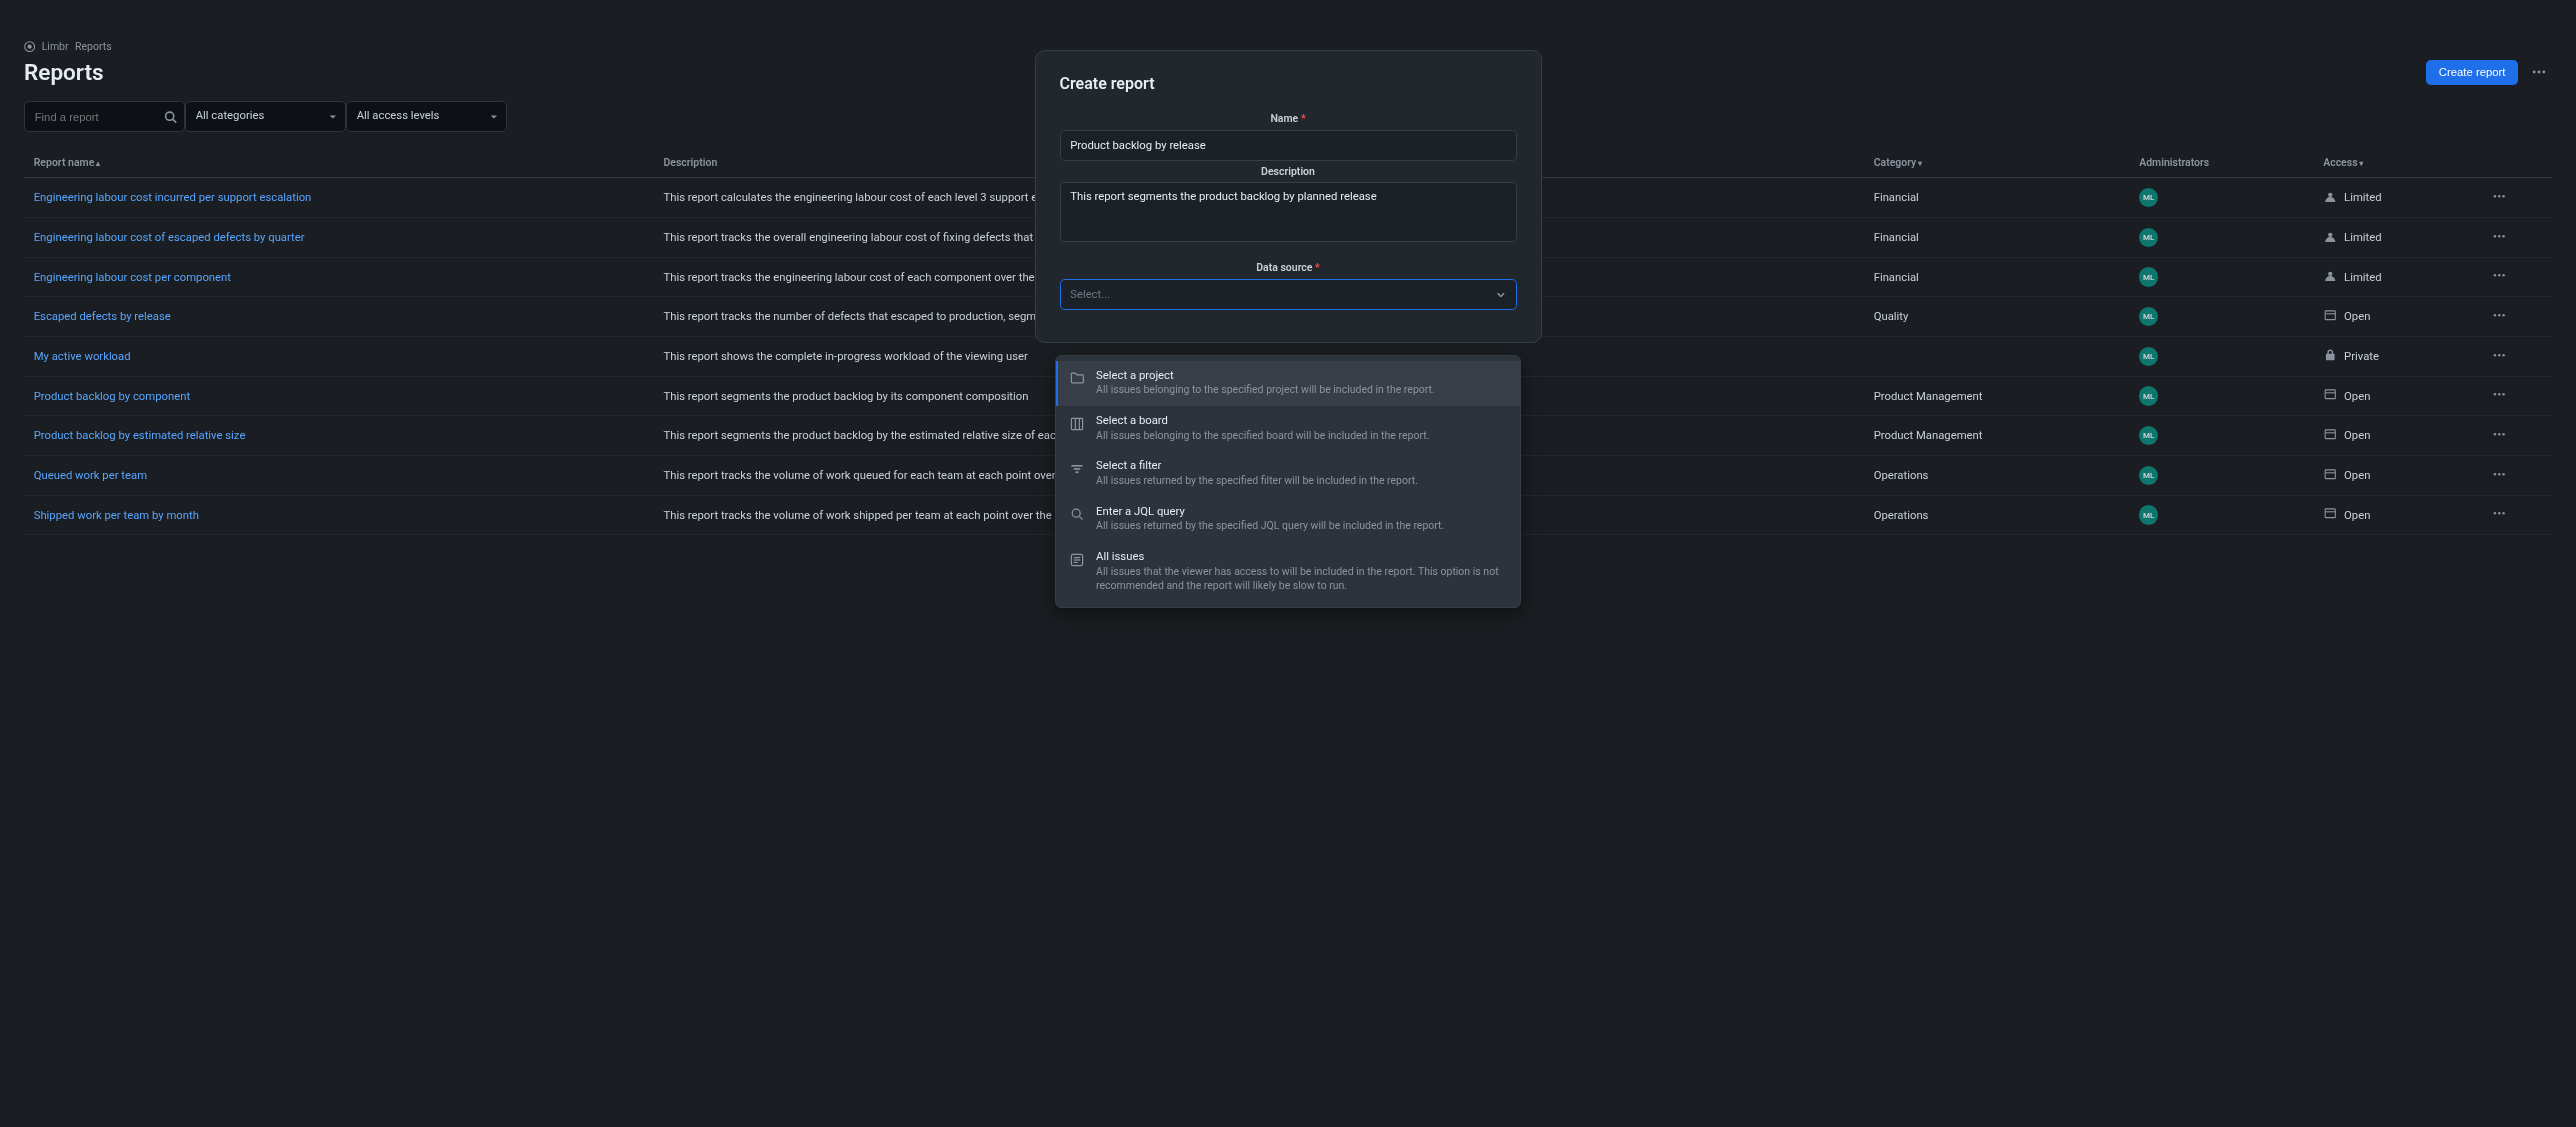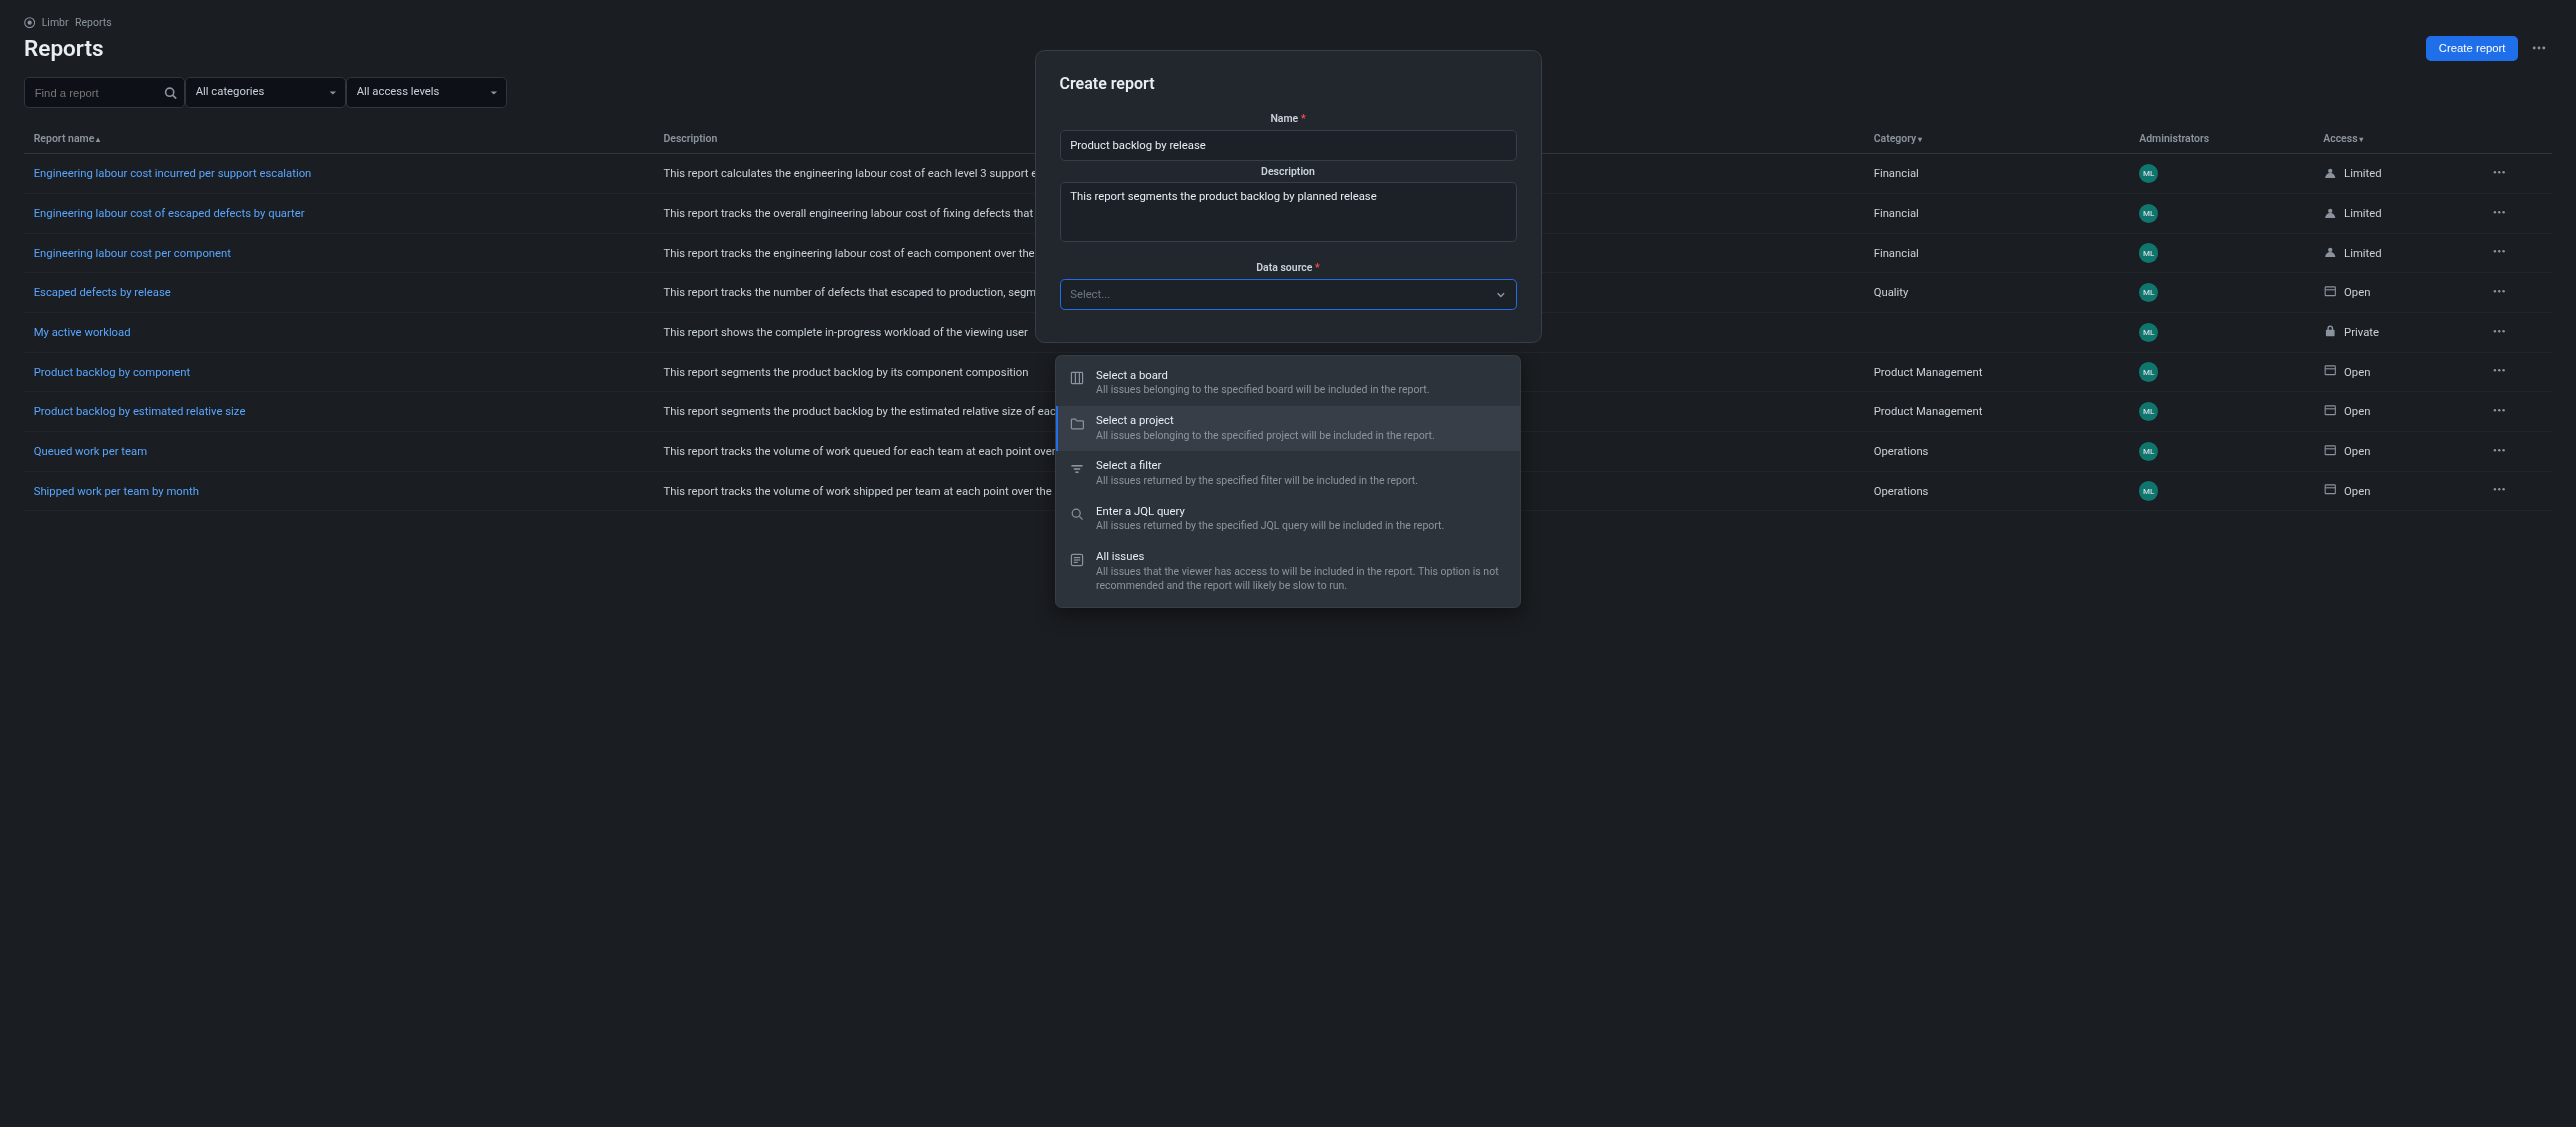--- a/index.html
+++ b/index.html
@@ -6,21 +6,21 @@
 body {
   background: #1a1d21;
   color: #c9d1d9;
   font-family: -apple-system, BlinkMacSystemFont, "Segoe UI", Roboto, sans-serif;
   font-size: 11.3px;
   width: 2576px;
   height: 1127px;
   transform-origin: top left;
   position: relative;
 }
-.page { padding: 16px 24px; }
+.page { padding: 16px 24px; margin-top: 24px; }
 .breadcrumb { display: flex; align-items: center; gap: 6.4px; color: #8b949e; font-size: 10.5px; margin-bottom: 6.4px; }
 .breadcrumb svg { width: 11.3px; height: 11.3px; }
 .header-row { display: flex; align-items: center; justify-content: space-between; margin-bottom: 16px; }
 .page-title { font-size: 22.5px; font-weight: 600; color: #e6edf3; }
 .header-actions { display: flex; gap: 8px; align-items: center; }
 .btn-primary {
   background: #1f6feb;
   color: #fff;
   border: none;
   padding: 6.4px 13px;
@@ -423,38 +423,38 @@
 
     <label class="form-label"><span>Data source</span> <span class="req">*</span></label>
     <div class="data-source-field">
       <span>Select...</span>
       <svg viewBox="0 0 12 12" fill="none" stroke="currentColor" stroke-width="2">
           <path d="M2 4l4 4 4-4"></path>
         </svg>
     </div>
 
     <div class="dropdown" id="dropdown">
+        <div class="dropdown-item highlighted">
+    <svg class="dropdown-icon" viewBox="0 0 20 20">
+            <path d="M3 5a1 1 0 011-1h4l2 2h7a1 1 0 011 1v8a1 1 0 01-1 1H4a1 1 0 01-1-1V5z" fill="none" stroke="currentColor" stroke-width="1.5"></path>
+          </svg>
+    <div class="dropdown-text">
+      <div class="dropdown-title">Select a project</div>
+      <div class="dropdown-desc">All issues belonging to the specified project will be included in the report.</div>
+    </div>
+  </div>
         <div class="dropdown-item">
     <svg class="dropdown-icon" viewBox="0 0 20 20">
             <rect x="3" y="3" width="14" height="14" rx="1" fill="none" stroke="currentColor" stroke-width="1.5"></rect>
             <line x1="8" y1="3" x2="8" y2="17" stroke="currentColor" stroke-width="1.5"></line>
             <line x1="13" y1="3" x2="13" y2="17" stroke="currentColor" stroke-width="1.5"></line>
           </svg>
     <div class="dropdown-text">
       <div class="dropdown-title">Select a board</div>
       <div class="dropdown-desc">All issues belonging to the specified board will be included in the report.</div>
-    </div>
-  </div>
-        <div class="dropdown-item highlighted">
-    <svg class="dropdown-icon" viewBox="0 0 20 20">
-            <path d="M3 5a1 1 0 011-1h4l2 2h7a1 1 0 011 1v8a1 1 0 01-1 1H4a1 1 0 01-1-1V5z" fill="none" stroke="currentColor" stroke-width="1.5"></path>
-          </svg>
-    <div class="dropdown-text">
-      <div class="dropdown-title">Select a project</div>
-      <div class="dropdown-desc">All issues belonging to the specified project will be included in the report.</div>
     </div>
   </div>
         <div class="dropdown-item">
     <svg class="dropdown-icon" viewBox="0 0 20 20">
             <line x1="3" y1="6" x2="17" y2="6" stroke="currentColor" stroke-width="2"></line>
             <line x1="6" y1="10" x2="14" y2="10" stroke="currentColor" stroke-width="2"></line>
             <line x1="8" y1="14" x2="12" y2="14" stroke="currentColor" stroke-width="2"></line>
           </svg>
     <div class="dropdown-text">
       <div class="dropdown-title">Select a filter</div>

